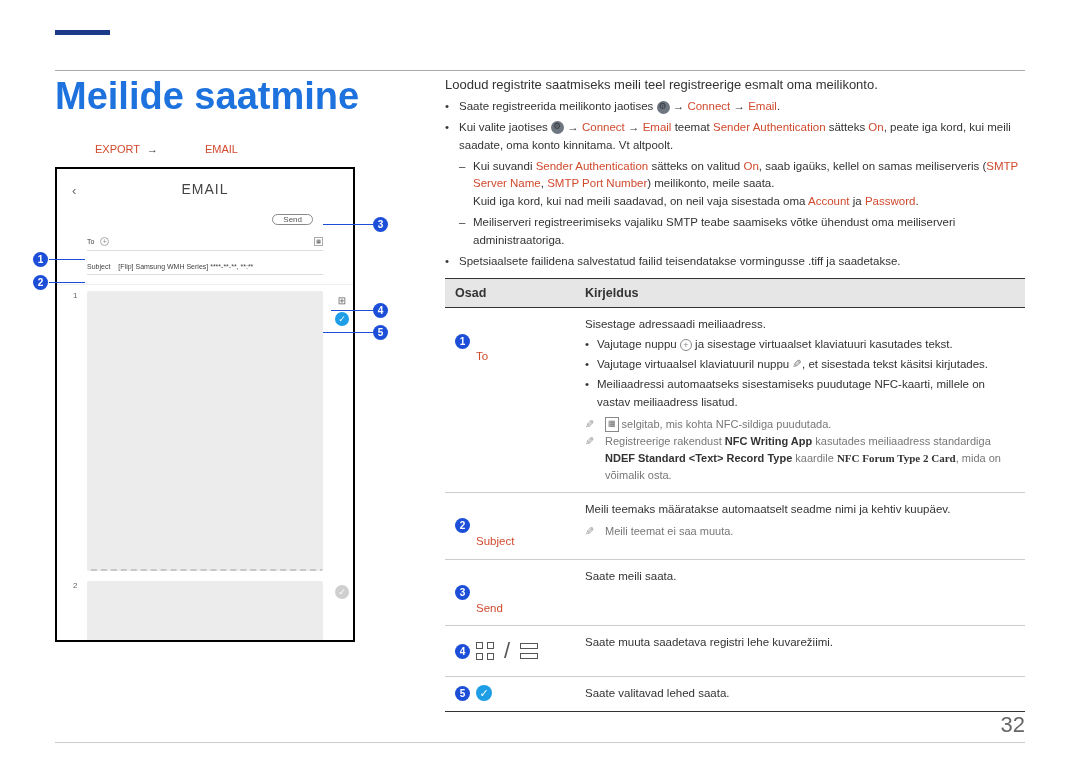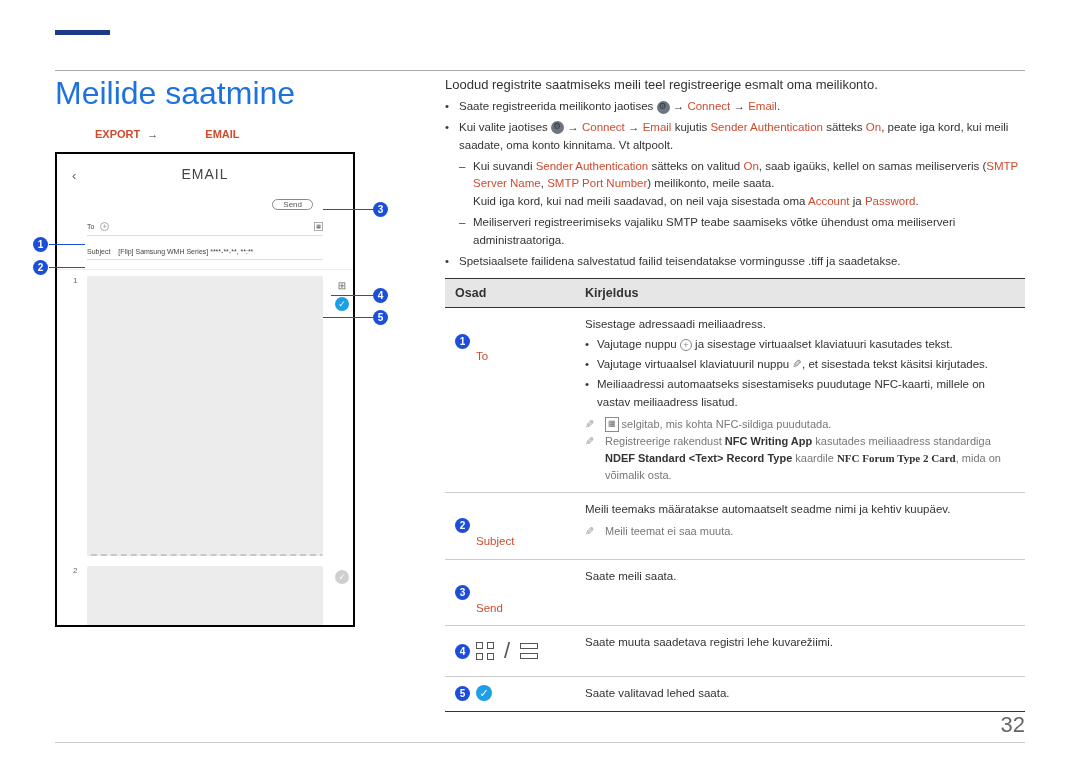--- a/index.html
+++ b/index.html
@@ -33,26 +33,26 @@
   .two-col {
     display: flex;
     gap: 50px;
     margin-top: 40px;
   }
   .left { width: 340px; flex-shrink: 0; }
   .right-col { flex: 1; }
 
   h1.title {
     color: #1d72dd;
-    font-weight: 400;
-    font-size: 32px;
-    margin-bottom: 16px;
+    font-weight: 700;
+    font-size: 38px;
+    margin-bottom: 25px;
   }
   .breadcrumb { font-size: 11px; }
-  .breadcrumb .red { color: #d04a2e; font-weight: bold; padding-left: 40px; }
+  .breadcrumb .red { color: #d04a2e; font-weight: normal; padding-left: 40px; }
   .breadcrumb .arrow { color: #333; margin: 0 4px; }
 
   
   .shot-wrap { position: relative; margin-top: 12px; }
   .shot {
     border: 2px solid #000;
     width: 300px;
     height: 475px;
     background: #fff;
     position: relative;
@@ -339,21 +339,21 @@
 
     <div class="right-col">
       <p class="para">Loodud registrite saatmiseks meili teel registreerige esmalt oma meilikonto.</p>
       <ul>
         <li>
           <span>Saate registreerida meilikonto jaotises </span><span class="inline-gear"></span>
           → <span class="red">Connect</span> → <span class="red">Email</span>.
         </li>
         <li>
           <span>Kui valite jaotises </span><span class="inline-gear"></span>
-          → <span class="red">Connect</span> → <span class="red">Email</span><span> kujutis </span><span class="red">Sender Authentication</span><span> sätteks </span><span class="red">On</span><span>, peate iga kord, kui meili saadate, oma konto kinnitama. Vt altpoolt.</span>
+          → <span class="red">Connect</span> → <span class="red">Email</span><span> teemat </span><span class="red">Sender Authentication</span><span> sätteks </span><span class="red">On</span><span>, peate iga kord, kui meili saadate, oma konto kinnitama. Vt altpoolt.</span>
         </li>
       </ul>
       <div class="sub">
         <span>Kui suvandi </span><span class="red">Sender Authentication</span><span> sätteks on valitud </span><span class="red">On</span><span>, saab igaüks, kellel on samas meiliserveris (</span><span class="red">SMTP Server Name</span><span>, </span><span class="red">SMTP Port Number</span><span>) meilikonto, meile saata.</span><br>
         <span>Kuid iga kord, kui nad meili saadavad, on neil vaja sisestada oma </span><span class="red">Account</span><span> ja </span><span class="red">Password</span>.
       </div>
       <div class="sub">Meiliserveri registreerimiseks vajaliku SMTP teabe saamiseks võtke ühendust oma meiliserveri administraatoriga.</div>
       <ul>
         <li>Spetsiaalsete failidena salvestatud failid teisendatakse vormingusse .tiff ja saadetakse.</li>
       </ul>

